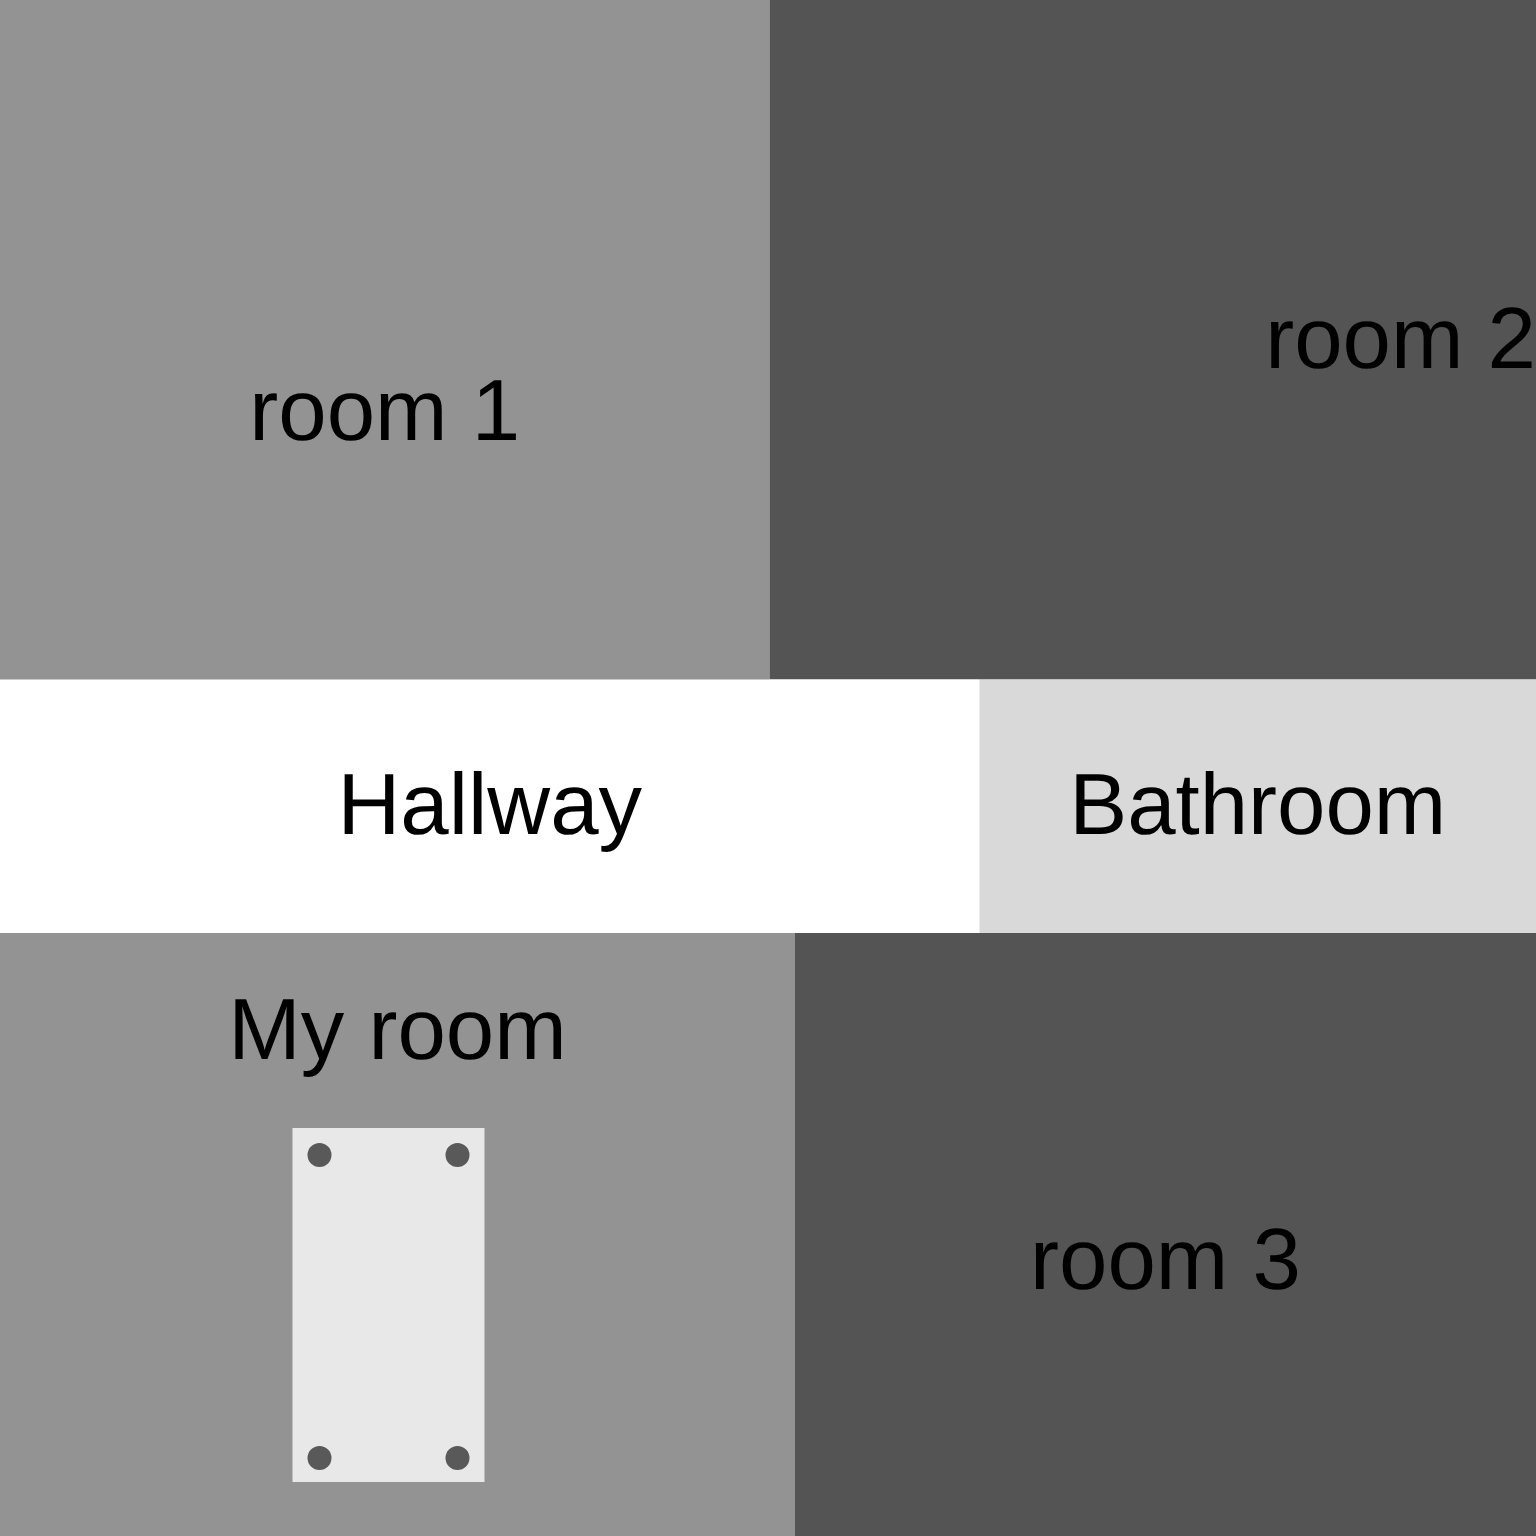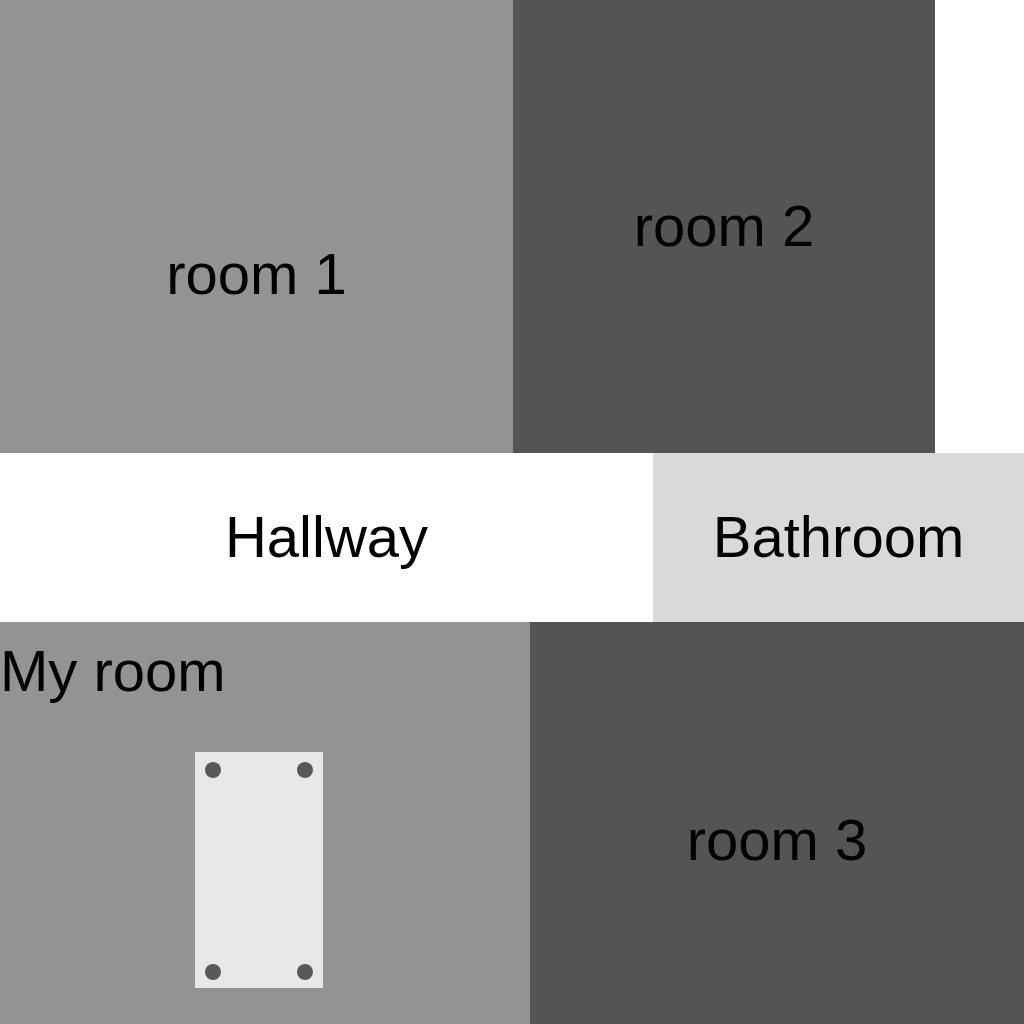--- a/index.html
+++ b/index.html
@@ -17,31 +17,32 @@
     justify-content: center;
     box-sizing: border-box;
   }
   .room-label {
     font-size: 58px;
     line-height: 1.36;
     color: #000000;
     white-space: nowrap;
   }
   #room1   { left: 0;     top: 0;     width: 513px;  height: 548px; background: #939393; }
-  #room2   { left: 513px; top: 0;     width: 422px;  height: 453px; background: #545454; }
+  #room2   { left: 513px; top: 0;     width: 511px;  height: 453px; background: #545454; justify-content: flex-end; }
   #hallway { left: 0;     top: 453px; width: 653px;  height: 169px; background: #ffffff; }
   #bathroom{ left: 653px; top: 453px; width: 371px;  height: 169px; background: #d9d9d9; }
   #myroom  { left: 0;     top: 622px; width: 530px;  height: 402px; background: #939393;
              justify-content: flex-start; align-items: flex-start; }
   #room3   { left: 530px; top: 622px; width: 494px;  height: 402px; background: #545454;
              padding-top: 34px; }
   #myroom .room-label {
     position: absolute;
     left: 0; right: 0;
-    top: 10px;
+    top: 26px;
+    text-align: center;
   }
   .bed {
     position: absolute;
     left: 195px;
     top: 130px;
     width: 128px;
     height: 236px;
     background: #e8e8e8;
   }
   .bed-post {

